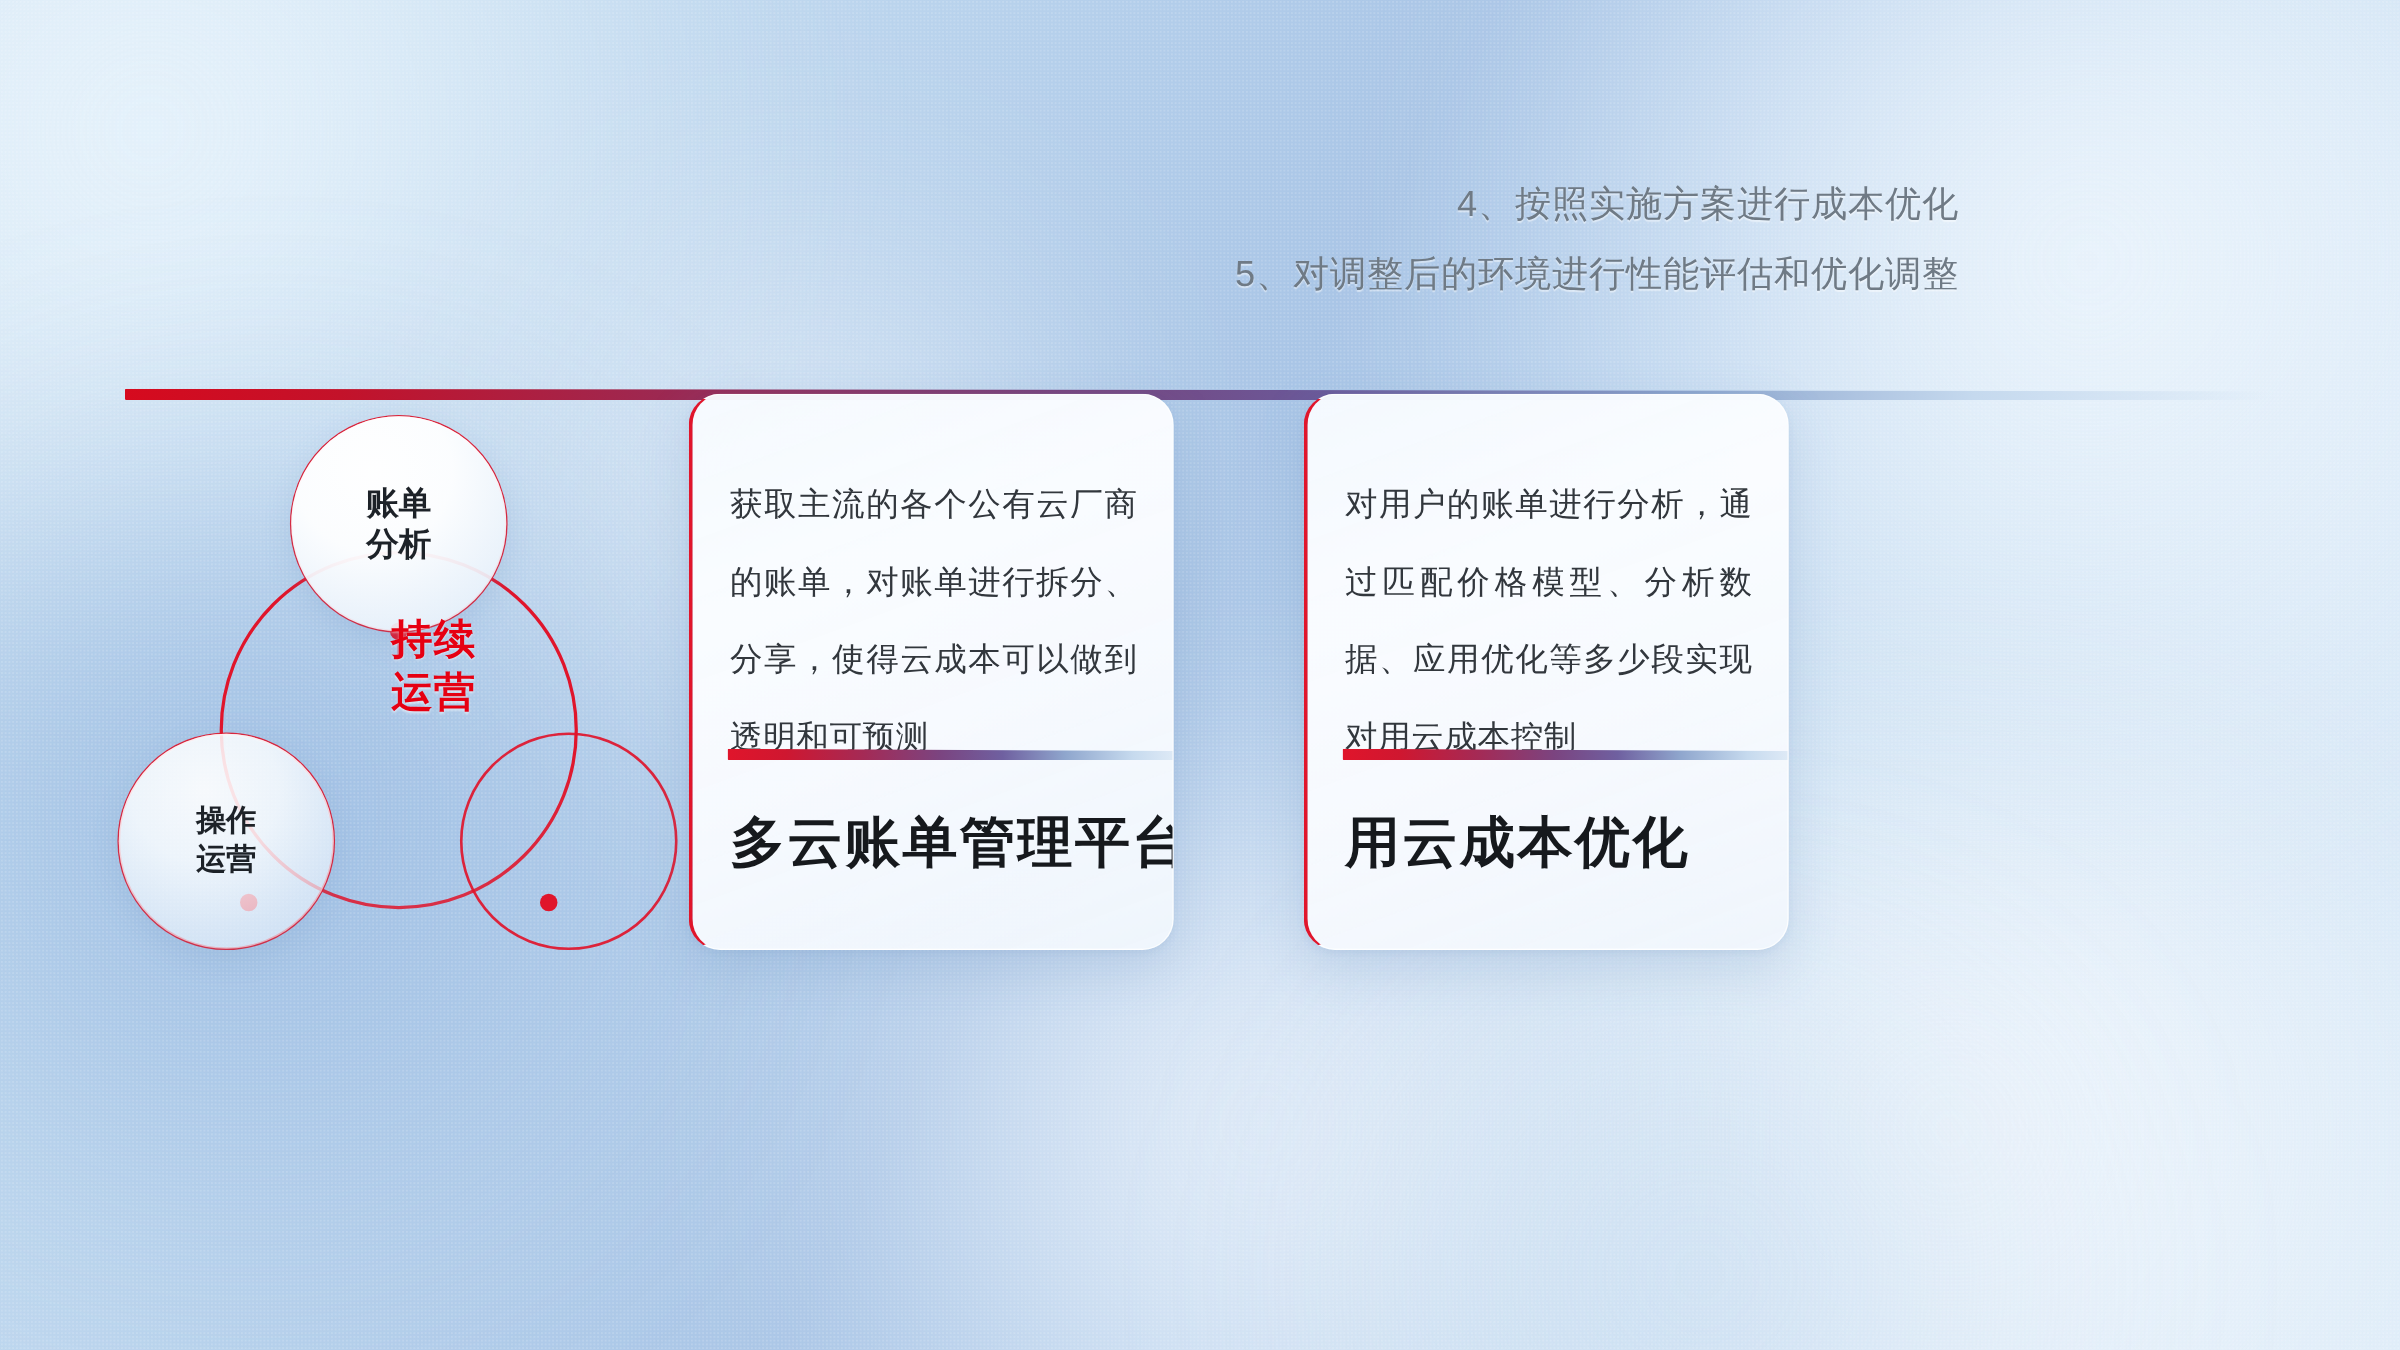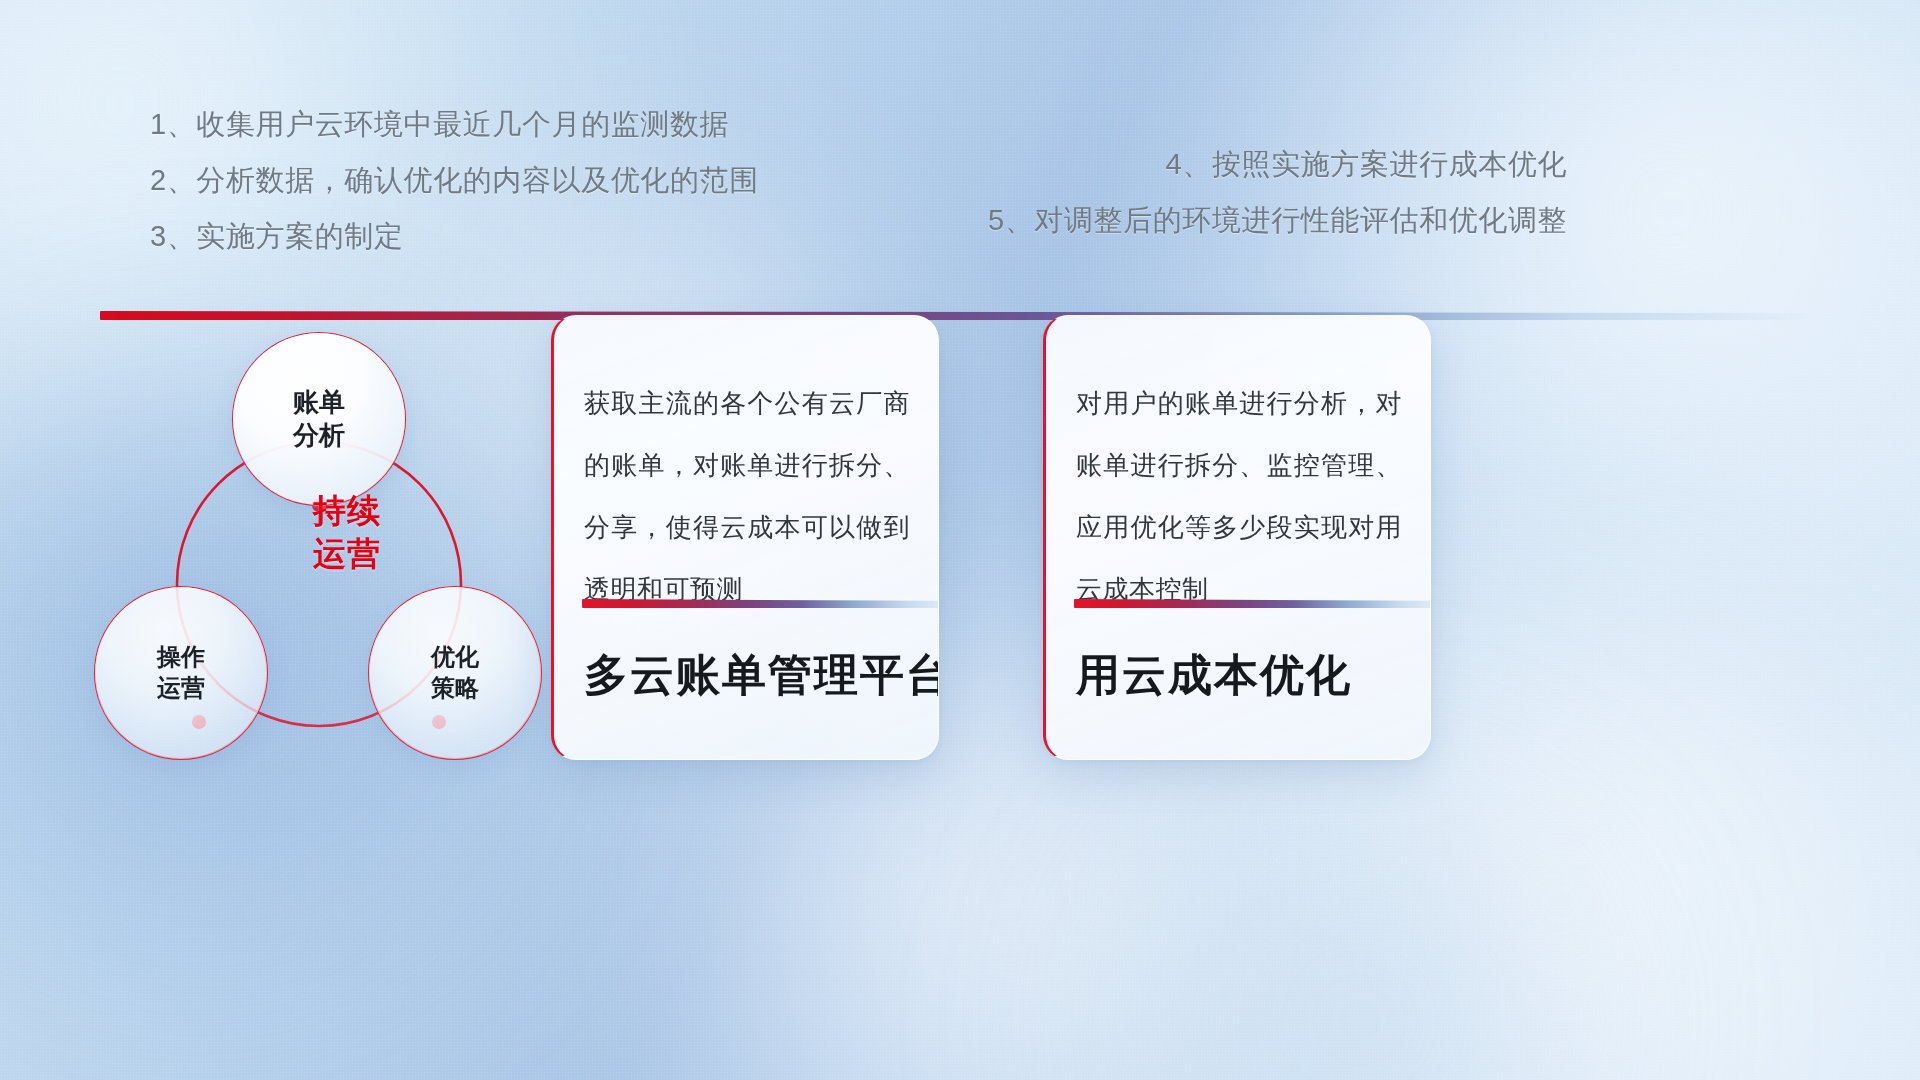--- a/index.html
+++ b/index.html
@@ -167,25 +167,20 @@
   <div class="bg-blob blob-b"></div>
   <div class="bg-blob blob-c"></div>
   <div class="bg-blob blob-d"></div>
   <div class="bg-blob blob-e"></div>
   <div class="bg-blob blob-f"></div>
   <div class="bg-blob blob-g"></div>
   <div class="bg-layer bg-grain"></div>
 </div>
 
 <div id="steps">
-  <div class="step-col col-left">
-    <div class="step">1、收集用户云环境中最近几个月的监测数据</div>
-    <div class="step">2、分析数据，确认优化的内容以及优化的范围</div>
-    <div class="step">3、实施方案的制定</div>
-  </div>
   <div class="step-col col-right">
     <div class="step">4、按照实施方案进行成本优化</div>
     <div class="step">5、对调整后的环境进行性能评估和优化调整</div>
   </div>
 </div>
 
 <div id="top-divider"></div>
 
 <div id="venn">
   <svg width="470" height="420" viewBox="0 0 470 420" aria-hidden="true">
@@ -216,38 +211,32 @@
     </div>
   </div>
 
   <div class="bub bub-bl">
     <div>
       <div>操作</div>
       <div>运营</div>
     </div>
   </div>
 
-  <div class="bub bub-br">
-    <div>
-      <div>优化</div>
-      <div>策略</div>
-    </div>
-  </div>
 
   <div id="venn-center">
     <div>
       <div>持续</div>
       <div>运营</div>
     </div>
   </div>
 </div>
 
 <div class="card" id="card-1">
   <div class="card-body">获取主流的各个公有云厂商的账单，对账单进行拆分、分享，使得云成本可以做到透明和可预测</div>
   <div class="card-rule"></div>
   <div class="card-title">多云账单管理平台</div>
 </div>
 
 <div class="card" id="card-2">
-  <div class="card-body">对用户的账单进行分析，对账单进行拆分、监控管理、应用优化等多少段实现对用云成本控制</div>
+  <div class="card-body">对用户的账单进行分析，通过匹配价格模型、分析数据、应用优化等多少段实现对用云成本控制</div>
   <div class="card-rule"></div>
   <div class="card-title">用云成本优化</div>
 </div>
 
 </body></html>

